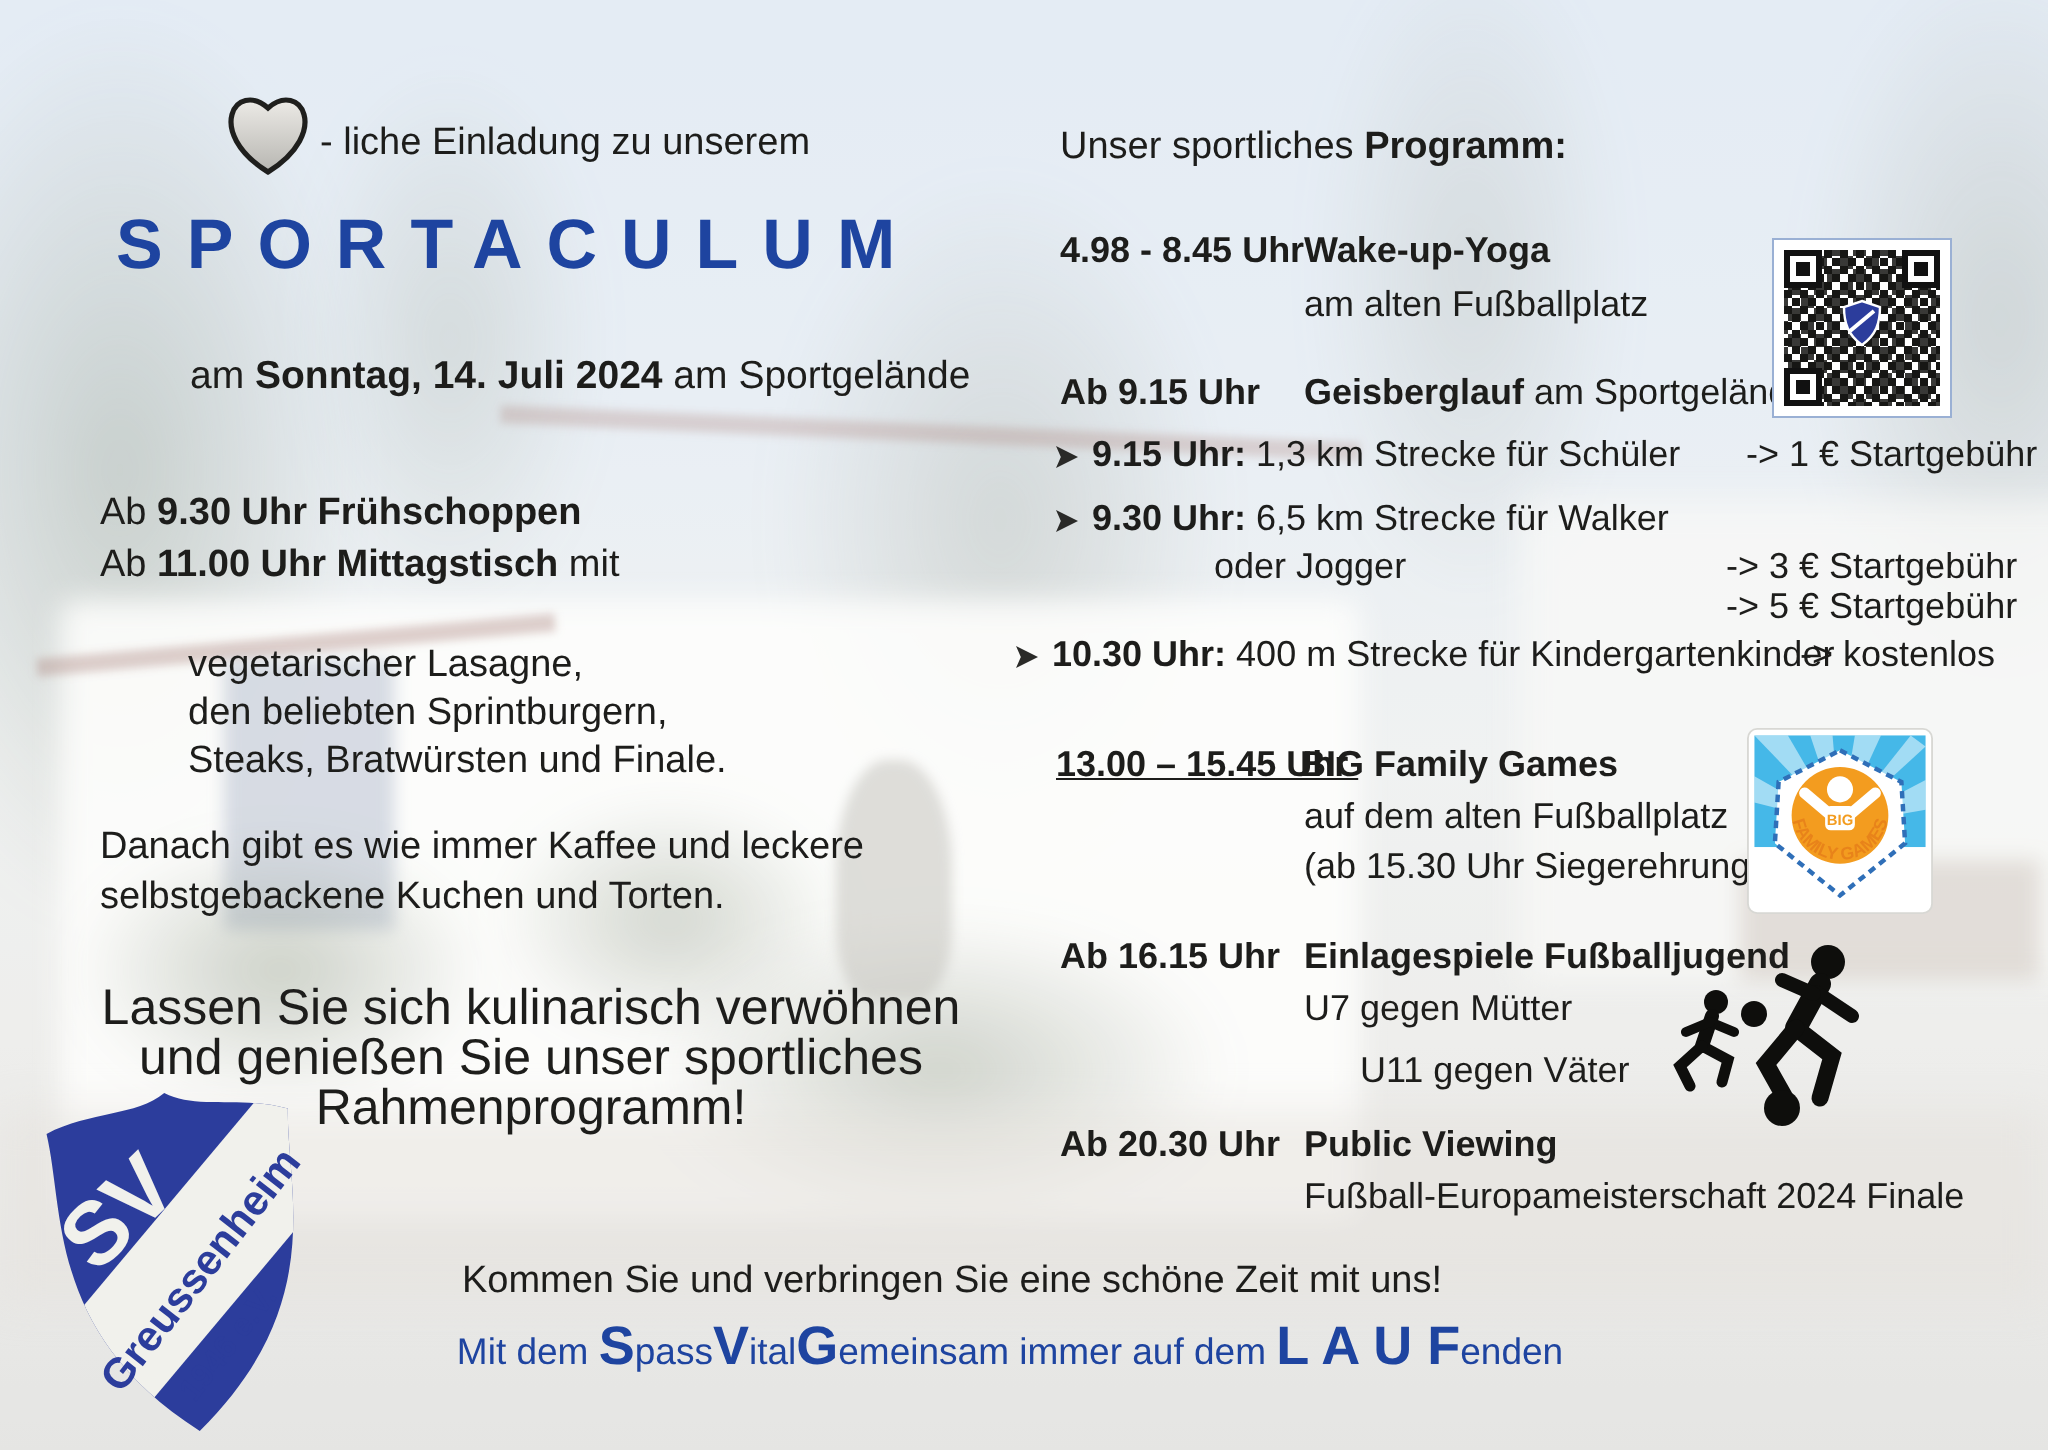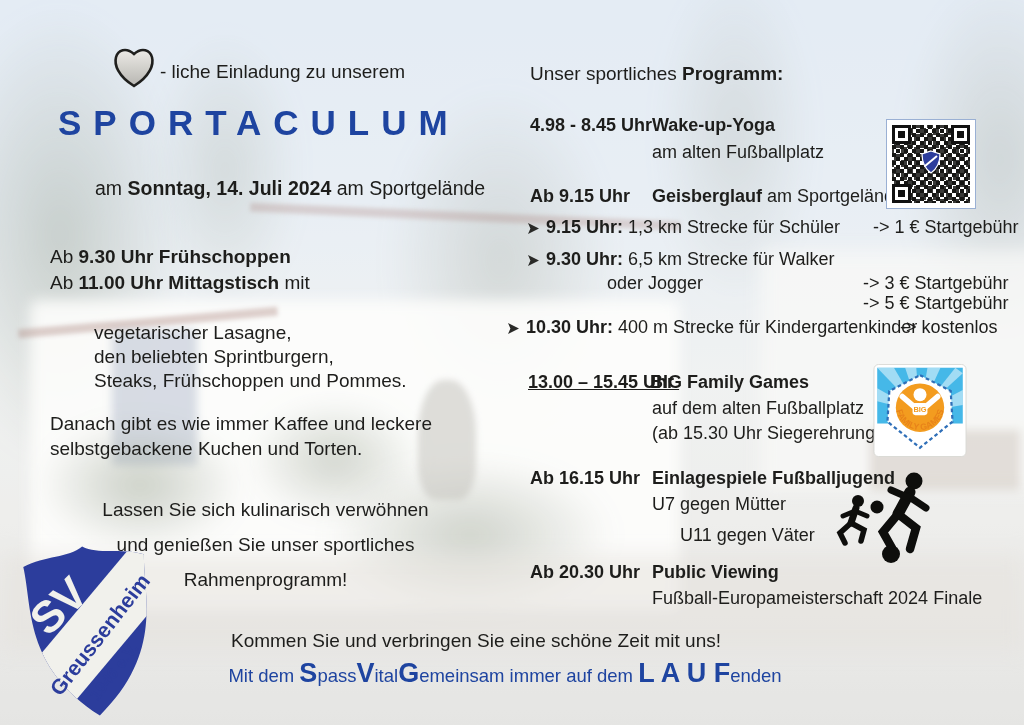--- a/index.html
+++ b/index.html
@@ -46,21 +46,21 @@
 
   
   .l1{left:50px;top:245px;}
   .l2{left:50px;top:271px;}
   .menu0{left:94px;top:297px;}
   .menu1{left:94px;top:321px;}
   .menu2{left:94px;top:345px;}
   .menu3{left:94px;top:369px;}
   .coffee1{left:50px;top:412px;}
   .coffee2{left:50px;top:437px;}
-  .invite-block{position:absolute;left:38px;top:492px;width:455px;text-align:center;font-size:19px;line-height:35px;white-space:pre-line;}
+  .invite-block{position:absolute;left:38px;top:492px;width:455px;text-align:center;font-size:25px;line-height:25px;white-space:pre-line;}
 
   
   .club-logo{position:absolute;left:12px;top:540px;width:158px;height:182px;transform:rotate(-6deg);}
 
   
   .prog-head{left:530px;top:62px;font-size:19px;}
   .yoga-time{left:530px;top:114px;}
   .yoga-title{left:652px;top:114px;}
   .yoga-loc{left:652px;top:141px;}
   .geis-time{left:530px;top:185px;}
@@ -153,21 +153,21 @@
     </svg>
   </div>
   <div class="line invite-line">- liche Einladung zu unserem</div>
   <div class="title">SPORTACULUM</div>
   <div class="line date-line"><span>am </span><span class="b">Sonntag, 14. Juli 2024</span><span> am Sportgelände</span></div>
 
   <div class="line l1"><span>Ab </span><span class="b">9.30 Uhr Frühschoppen</span></div>
   <div class="line l2"><span>Ab </span><span class="b">11.00 Uhr Mittagstisch</span><span> mit</span></div>
   <div class="line menu1">vegetarischer Lasagne,</div>
   <div class="line menu2">den beliebten Sprintburgern,</div>
-  <div class="line menu3">Steaks, Frühschoppen und Pommes.</div>
+  <div class="line menu3">Steaks, Bratwürsten und Finale.</div>
   <div class="line coffee1">Danach gibt es wie immer Kaffee und leckere</div>
   <div class="line coffee2">selbstgebackene Kuchen und Torten.</div>
   <div class="invite-block"><span>Lassen Sie sich kulinarisch verwöhnen</span>
 <span>und genießen Sie unser sportliches Rahmenprogramm!</span></div>
 
   <div class="club-logo">
     <svg width="158" height="182" viewBox="0 0 150 180">
       <defs>
         <clipPath id="shieldclip">
           <path d="M75 6 C60 16 38 11 15 20 C20 60 5 118 75 174 C145 118 130 60 135 20 C112 11 90 16 75 6 Z"></path>

